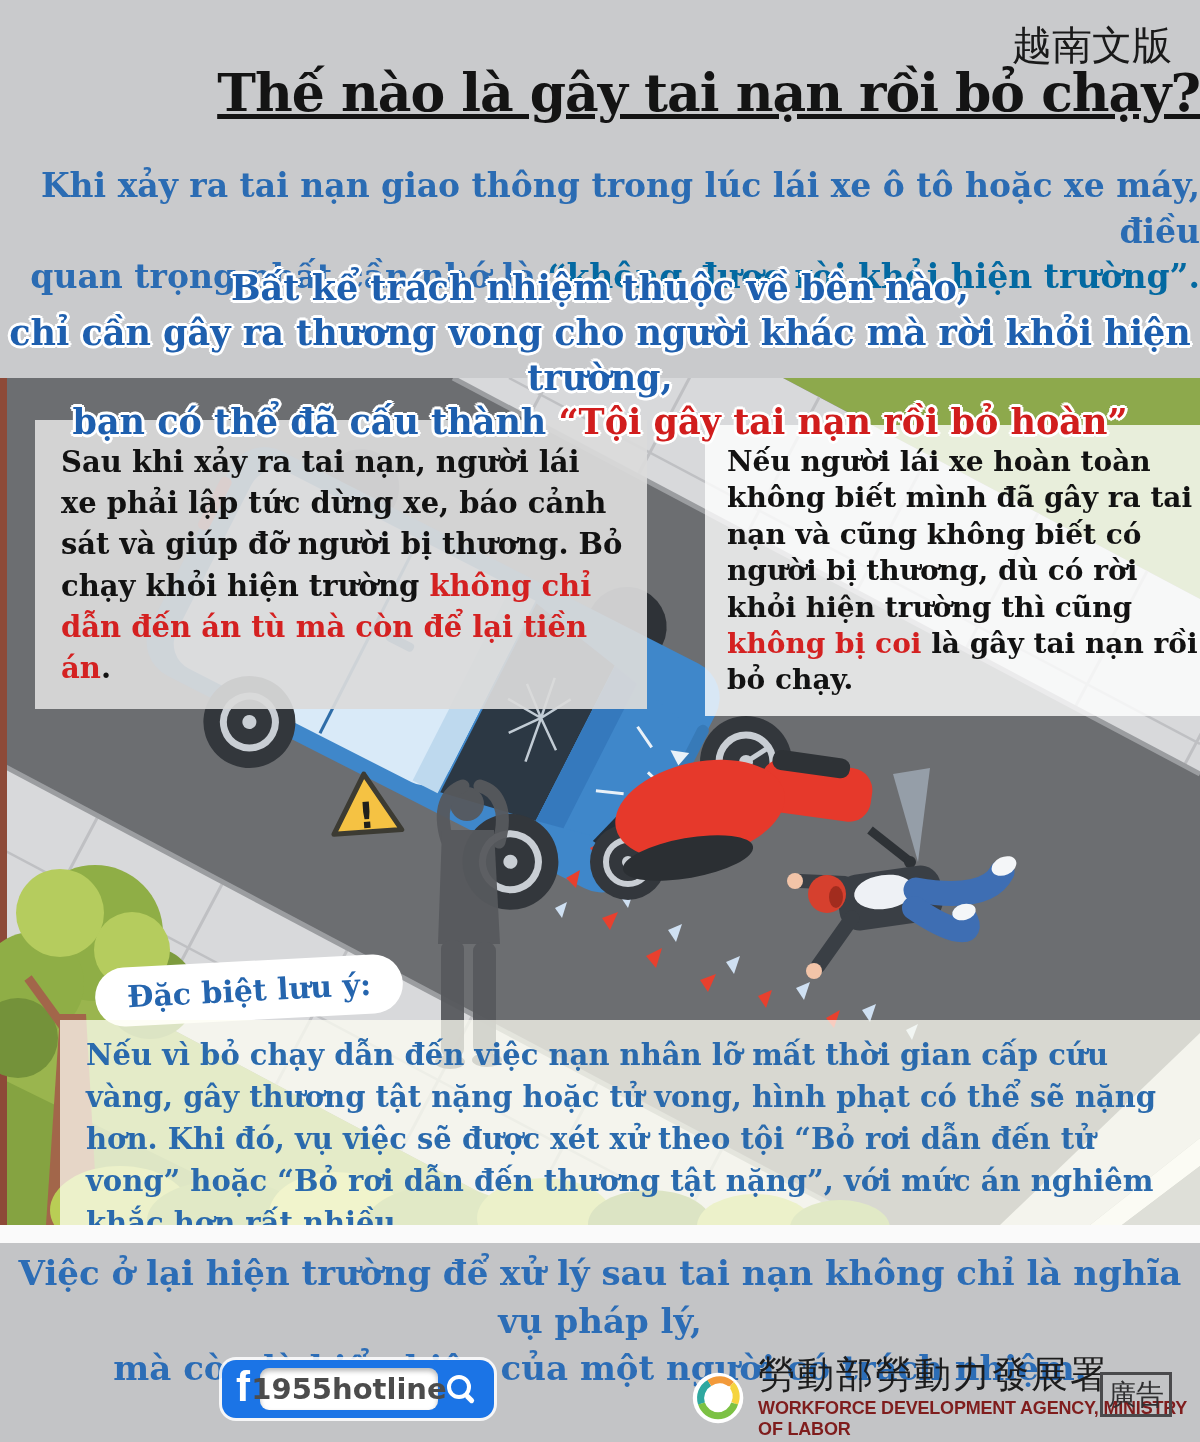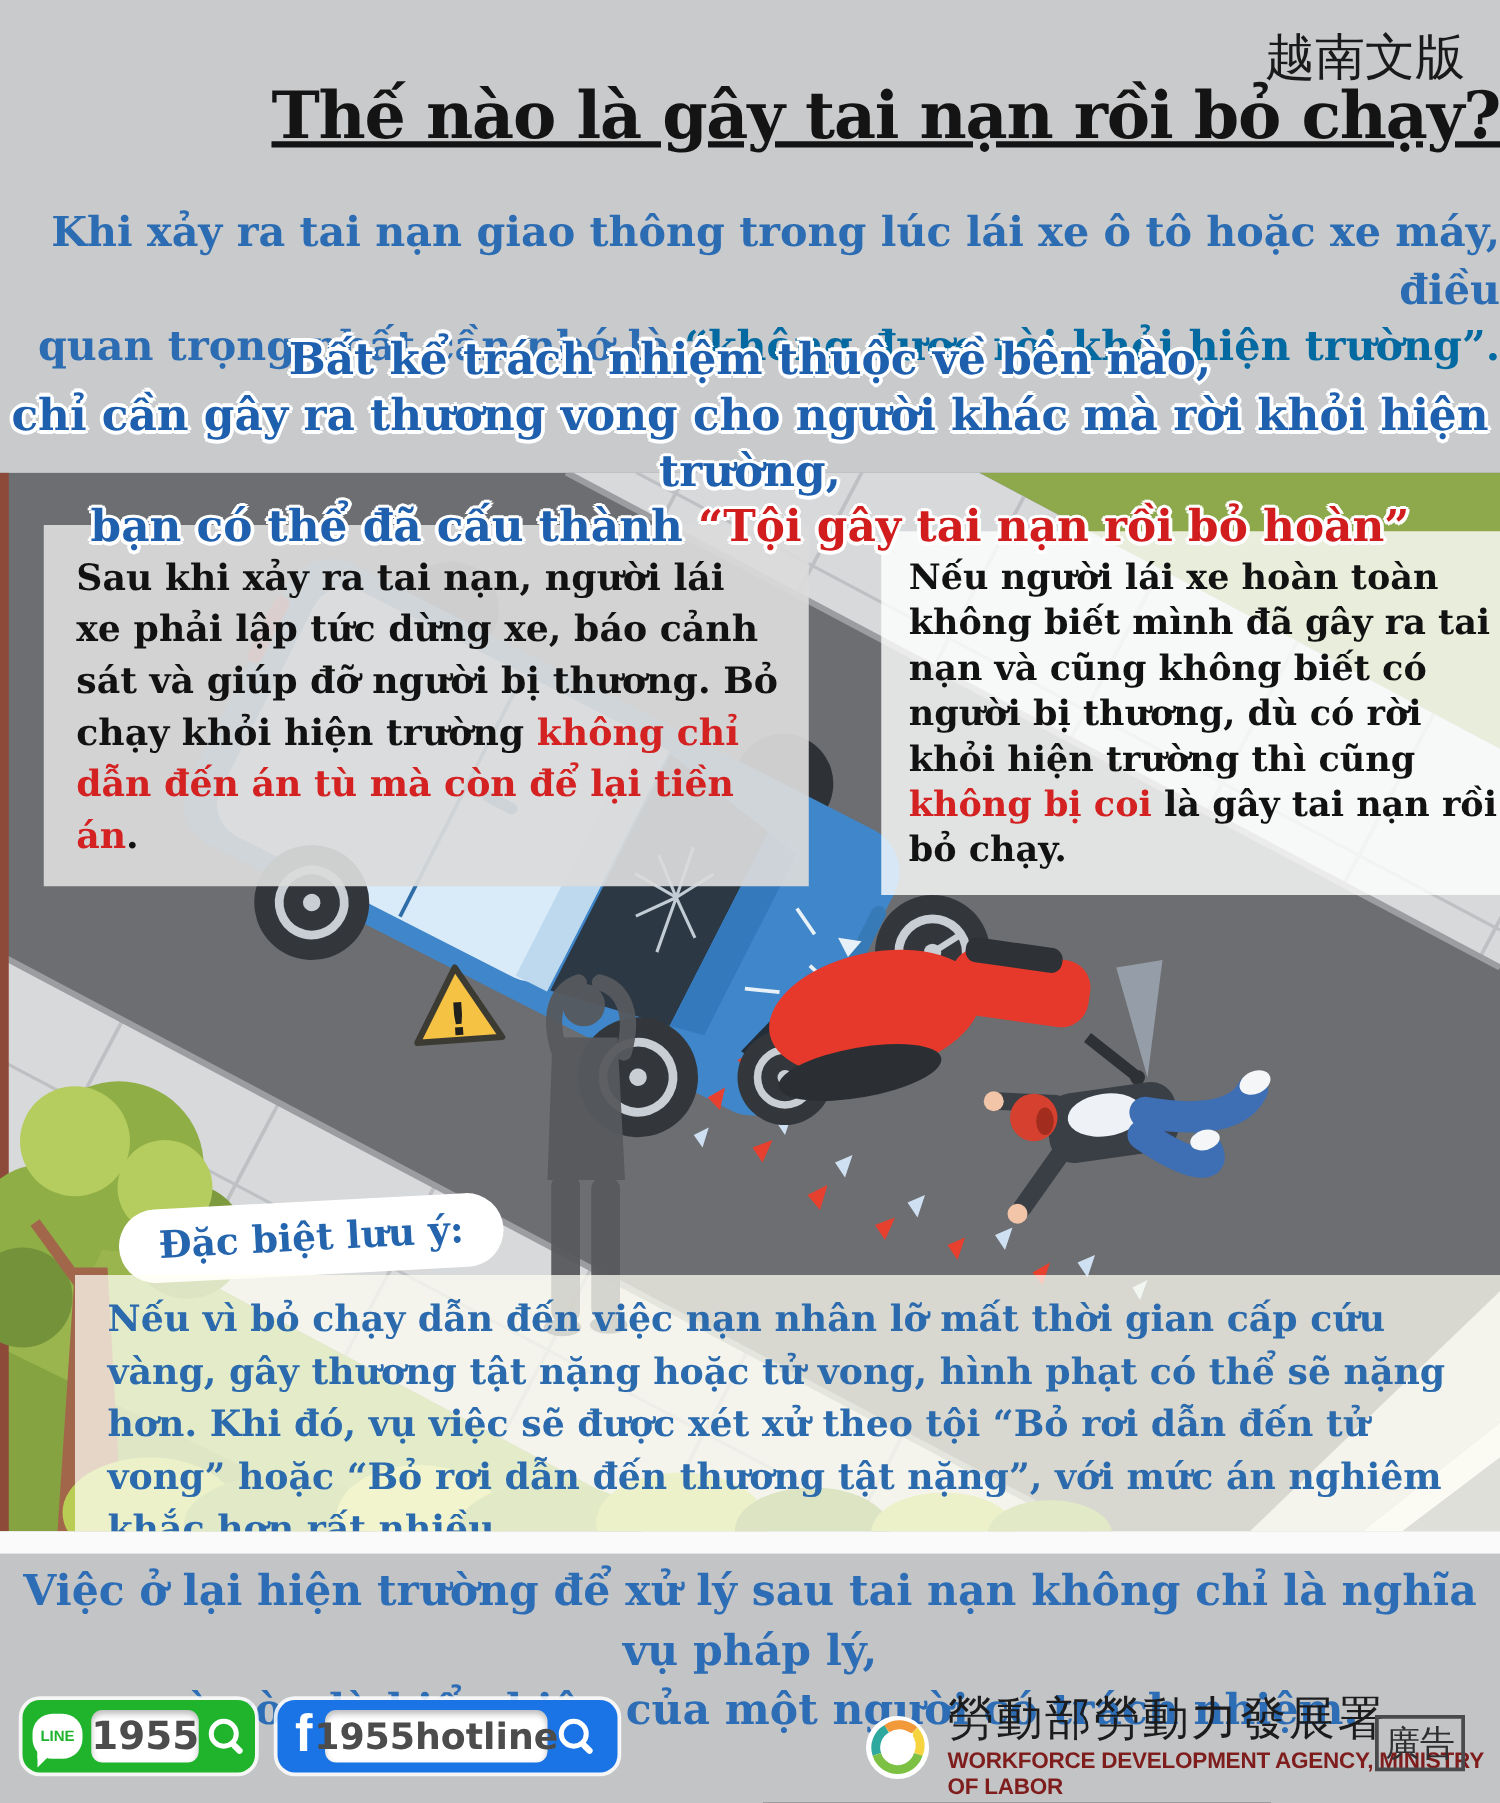--- a/index.html
+++ b/index.html
@@ -267,27 +267,20 @@
     <div class="note-box">Nếu vì bỏ chạy dẫn đến việc nạn nhân lỡ mất thời gian cấp cứu vàng, gây thương tật nặng hoặc tử vong, hình phạt có thể sẽ nặng hơn. Khi đó, vụ việc sẽ được xét xử theo tội “Bỏ rơi dẫn đến tử vong” hoặc “Bỏ rơi dẫn đến thương tật nặng”, với mức án nghiêm khắc hơn rất nhiều.</div>
   </div>
 
   <div class="white-strip"></div>
   <div class="bottom-band"></div>
   <div class="conclusion">
     <div>Việc ở lại hiện trường để xử lý sau tai nạn không chỉ là nghĩa vụ pháp lý,</div>
     <div>mà còn là biểu hiện của một người có trách nhiệm.</div>
   </div>
 
-  <div class="badge line-badge">
-    <div class="line-bubble">
-        <span>LINE</span>
-      </div>
-    <div class="pill-field line-field">1955</div>
-    <span class="search-icon"></span>
-  </div>
 
   <div class="badge fb-badge">
     <span class="fb-f">f</span>
     <div class="pill-field fb-field">1955hotline</div>
     <span class="search-icon"></span>
   </div>
 
   <div class="agency">
     <svg width="62" height="62" viewBox="0 0 66 66">
       <circle cx="33" cy="33" r="32" fill="#ffffff"></circle>

